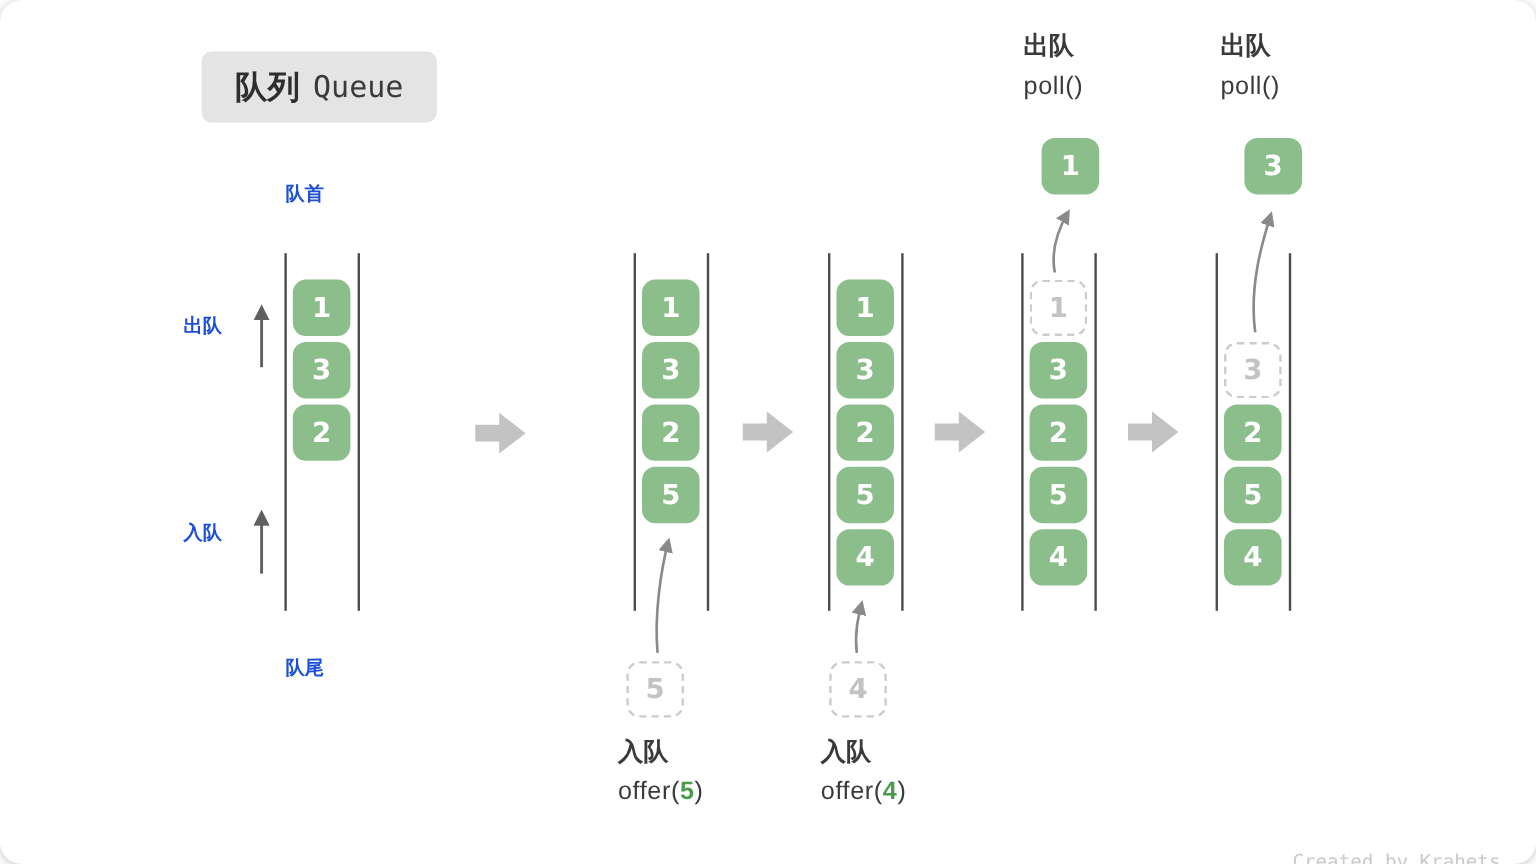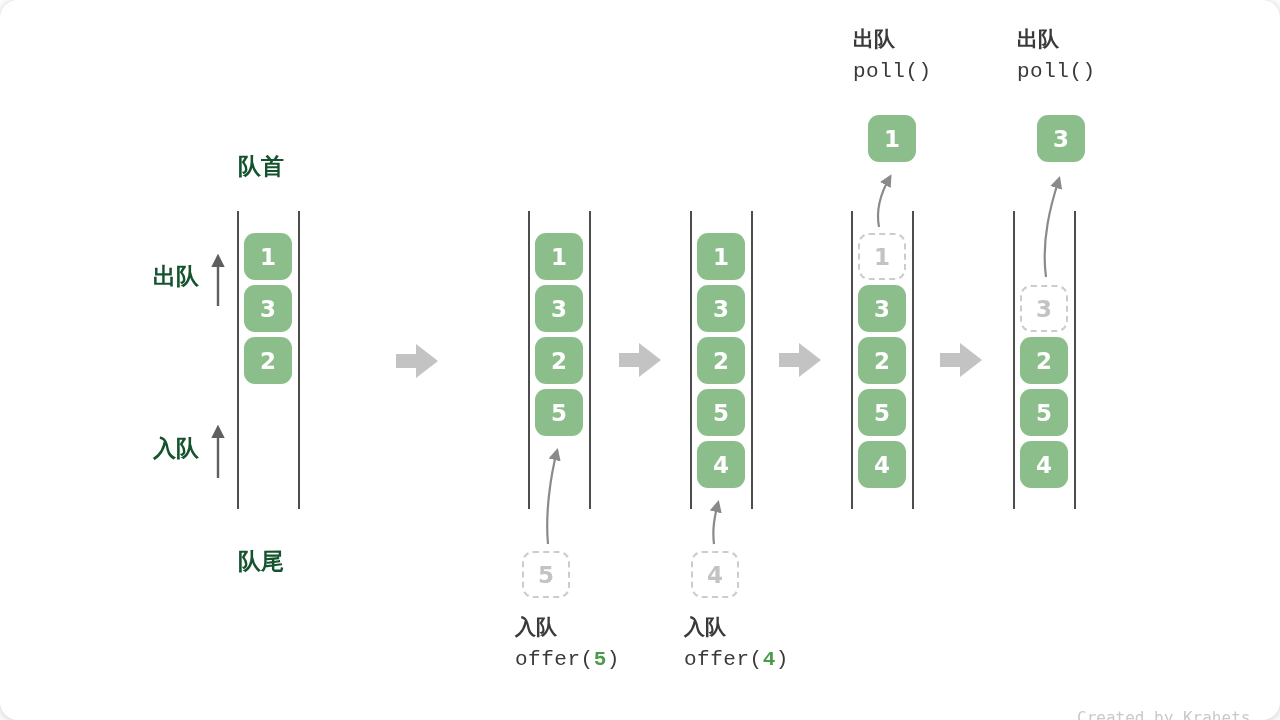--- a/index.html
+++ b/index.html
@@ -9,51 +9,55 @@
     font-family:"Liberation Sans", sans-serif; overflow:hidden;
   }
   .badge {
     position:absolute; left:168px; top:43px; width:196px; height:59px;
     background:#e4e4e4; border-radius:8px;
     display:flex; align-items:center; justify-content:center; gap:11px;
   }
   .badge .zh { font-size:27px; font-weight:700; color:#2e2e2e; }
   .badge .en { font-size:25px; font-family:"DejaVu Sans Mono", monospace; color:#3a3a3a; }
 
-  .side-label { position:absolute; font-size:23px; font-weight:700; color:#14532d; line-height:1; }
+  .side-label { position:absolute; font-size:16px; font-weight:700; color:#1d4ed8; line-height:1; }
 
   .col-line { position:absolute; width:1.6px; background:#4d4d4d; }
 
   .qitem {
     position:absolute; width:48px; height:47px; border-radius:11px;
     background:#8cbe8c; color:#ffffff; font-size:23px; font-weight:700;
     display:flex; align-items:center; justify-content:center;
     font-family:"DejaVu Sans", sans-serif;
   }
   .qitem.dashed {
     background:#ffffff; border:2px dashed #cccccc; width:44px; height:43px;
     color:#c3c3c3; font-weight:600;
   }
 
   .cap { position:absolute; line-height:1; }
   .cap .zh { font-size:21px; font-weight:600; color:#3a3a3a; margin-bottom:12px; }
-  .cap .code { font-size:21px; font-family:Liberation Mono, monospace; color:#3a3a3a; letter-spacing:.5px; }
+  .cap .code { font-size:21px; font-family:Liberation Sans, sans-serif; color:#3a3a3a; letter-spacing:.5px; }
   .cap .code .arg { color:#4a9c4a; font-weight:700; }
 
   .watermark {
     position:absolute; left:1077px; top:708px;
     font-family:"DejaVu Sans Mono", monospace; font-size:16px; color:#c9c9c9;
   }
   svg.overlay { position:absolute; left:0; top:0; pointer-events:none; }
 </style>
 </head>
 <body>
 
 <div class="canvas">
 
+  <div class="badge">
+    <span class="zh">队列</span>
+    <span class="en">Queue</span>
+  </div>
 
   <div class="side-label" style="left:238px; top:155px;">队首</div>
   <div class="side-label" style="left:238px; top:550px;">队尾</div>
   <div class="side-label" style="left:153px; top:265px;">出队</div>
   <div class="side-label" style="left:153px; top:437px;">入队</div>
 
   <svg class="overlay" width="1280" height="720" viewBox="0 0 1280 720">
     <defs>
       <marker id="ah-dark" viewBox="0 0 10 10" refX="7.5" refY="5" markerWidth="5.6" markerHeight="5.6" orient="auto-start-reverse">
         <path d="M0 0 L10 5 L0 10 z" fill="#5f5f5f"></path>

